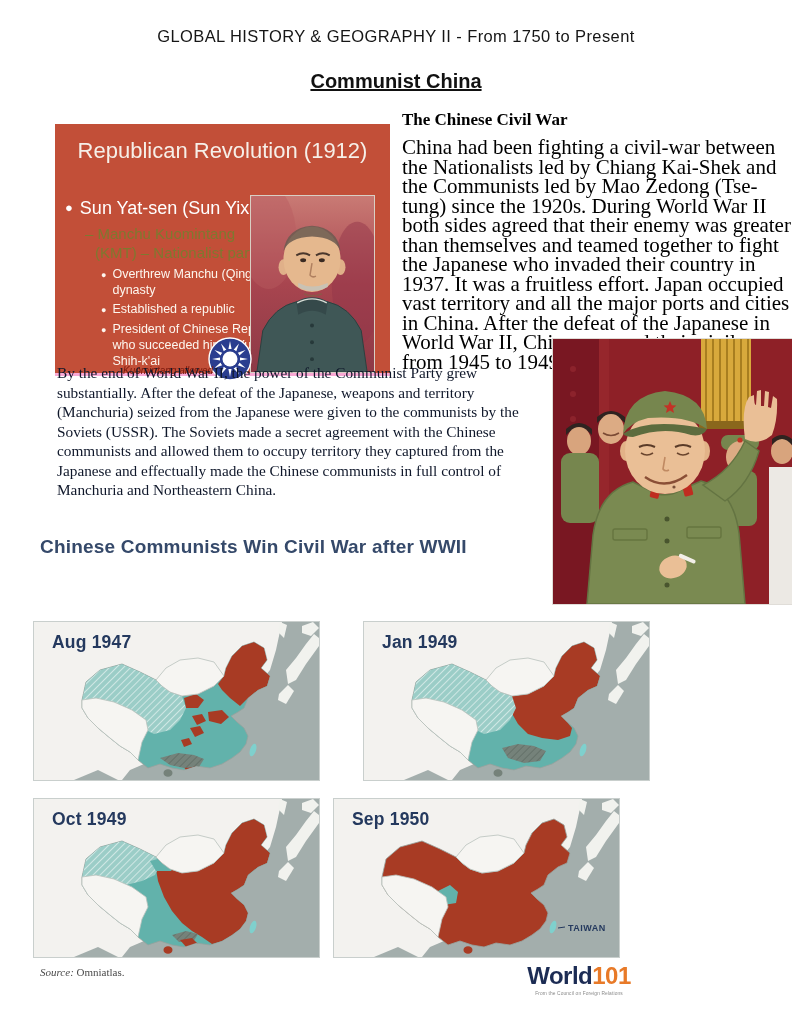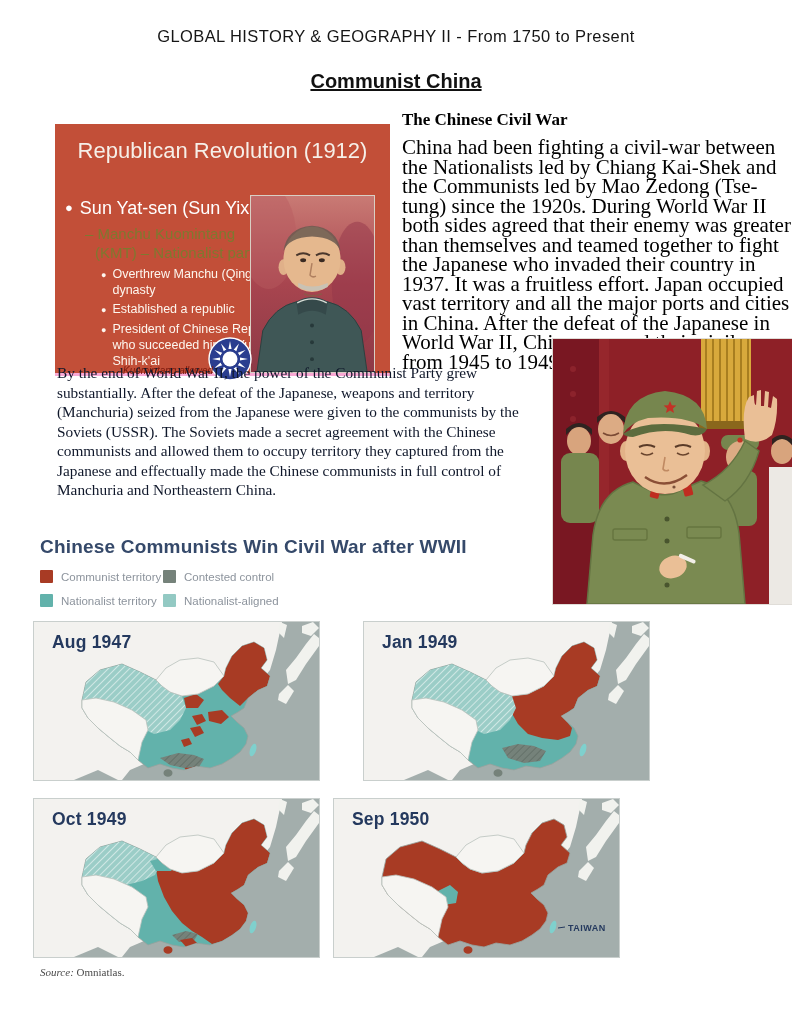--- a/index.html
+++ b/index.html
@@ -208,38 +208,20 @@
     <path d="M124,114 Q130,118 136,114" stroke="#6a452e" stroke-width="1.6" fill="none"></path>
     <path d="M112,118 L110,130 Q112,133 116,131" stroke="#c08a62" stroke-width="1.6" fill="none"></path>
     <path d="M92,138 Q112,152 134,136" stroke="#8a4f36" stroke-width="2.4" fill="none"></path>
     <circle cx="121" cy="148" r="1.6" fill="#7a5038"></circle>
     <ellipse cx="120" cy="228" rx="14" ry="11" fill="#eabf96" transform="rotate(-20 120 228)"></ellipse>
     <rect x="126" y="214" width="18" height="4" rx="2" fill="#f2efe8" transform="rotate(24 126 216)"></rect>
   </svg>
 
   <div class="chart-title">Chinese Communists Win Civil War after WWII</div>
 
-  <div class="legend">
-    <div class="lg-item">
-        <span class="lg-swatch" style="background: rgb(168, 59, 36);"></span>
-        <span>Communist territory</span>
-      </div>
-    <div class="lg-item">
-        <span class="lg-swatch" style="background: rgb(98, 178, 171);"></span>
-        <span>Nationalist territory</span>
-      </div>
-    <div class="lg-item">
-        <span class="lg-swatch" style="background: rgb(117, 130, 122);"></span>
-        <span>Contested control</span>
-      </div>
-    <div class="lg-item">
-        <span class="lg-swatch" style="background: rgb(147, 201, 195);"></span>
-        <span>Nationalist-aligned</span>
-      </div>
-  </div>
 
   <div class="panel" id="panel0">
     <div class="panel-svg"><svg width="285" height="158" viewBox="0 0 285 158">
           <defs>
             <clipPath id="cn0">
               <path d="M48,78 L52,60 66,48 88,42 106,50 122,58 128,64 136,70 148,74 164,72 180,64 190,54 192,46 198,34 208,24 220,20 230,26 233,38 227,46 236,54 233,64 224,68 214,76 210,86 204,90 197,94 203,100 210,106 214,114 212,122 206,130 198,136 188,142 176,146 162,144 150,148 138,146 126,142 114,146 104,138 96,130 86,124 76,116 64,106 54,96 48,86 Z"></path>
             </clipPath>
             <pattern id="al0" width="5" height="5" patternUnits="userSpaceOnUse" patternTransform="rotate(45)">
               <rect width="5" height="5" fill="#9bcdc7"></rect>
               <line x1="0" y1="0" x2="0" y2="5" stroke="#ddeeec" stroke-width="1.6"></line>
@@ -376,14 +358,18 @@
           <text x="234" y="132" font-size="9" font-weight="bold" fill="#24395e" font-family="Liberation Sans, sans-serif" letter-spacing="0.5">TAIWAN</text>
         </svg></div>
     <div class="panel-label">Sep 1950</div>
   </div>
 
   <div class="source-line">
     <em>Source:</em>
     <span>Omniatlas.</span>
   </div>
 
+  <div class="logo">
+    <span class="logo-word" id="logo-word" style="color: rgb(28, 44, 84);">World</span><span class="logo-word" id="logo-number" style="color: rgb(232, 122, 40);">101</span>
+    <div class="logo-tagline">From the Council on Foreign Relations</div>
+  </div>
 
 </div>
 
 </body></html>

